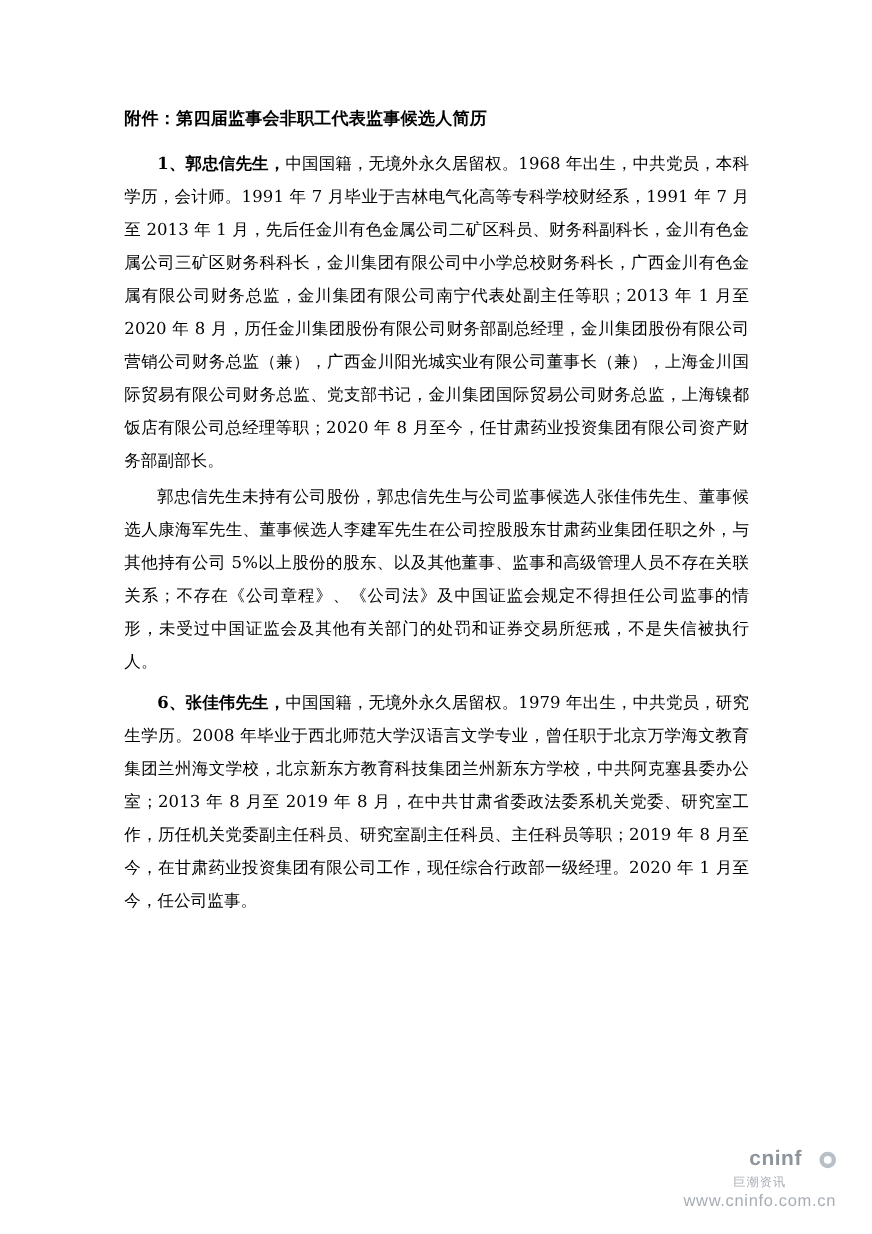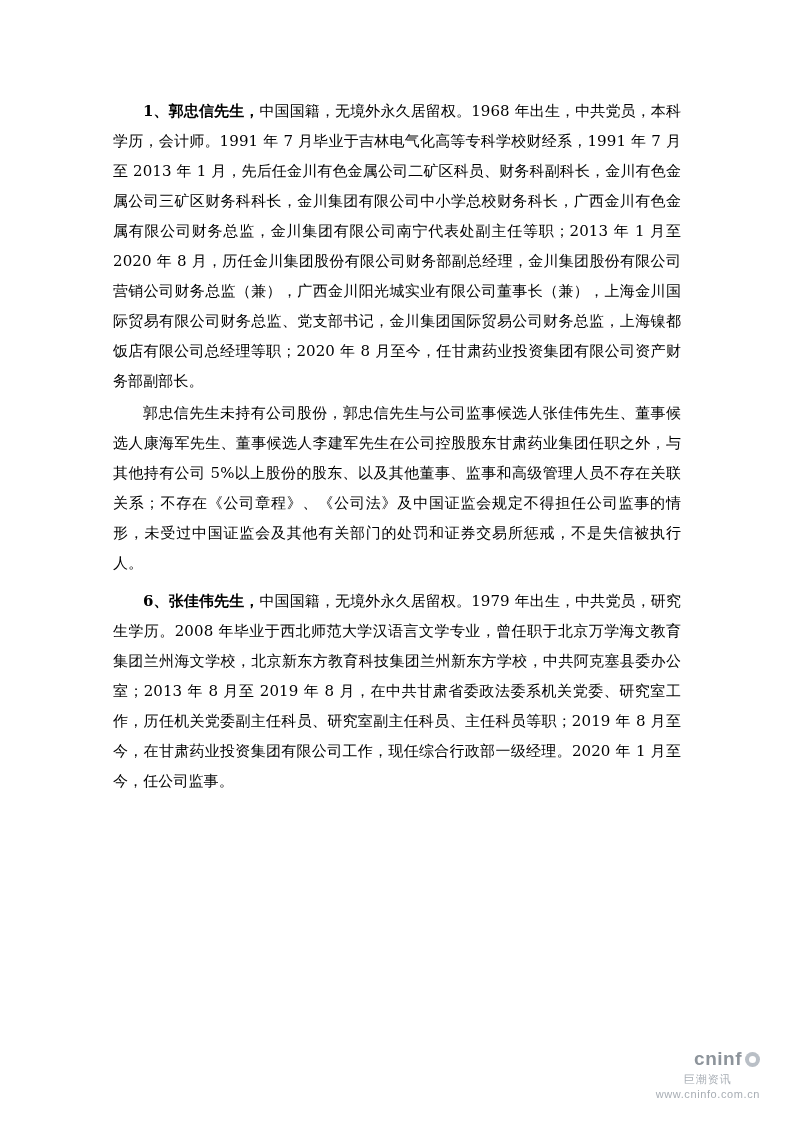--- a/index.html
+++ b/index.html
@@ -60,21 +60,21 @@
     position: absolute;
     right: 33px;
     bottom: 22px;
     text-align: right;
     color: #9aa0a6;
   }
   .logo-row {
     display: flex;
     align-items: center;
     justify-content: flex-end;
-    gap: 3px;
+    gap: 16px;
   }
   .logo-mark {
     width: 15px;
     height: 15px;
     border-radius: 50%;
     background: #b9bfc6;
     display: inline-block;
     position: relative;
     flex: 0 0 auto;
   }
@@ -89,41 +89,42 @@
     background: #ffffff;
   }
   .logo-name {
     font-family: "Liberation Sans", sans-serif;
     font-size: 19px;
     font-weight: bold;
     color: #8d949b;
     letter-spacing: 0.5px;
   }
   .logo-sub {
-    font-size: 11px;
+    font-size: 15px;
     color: #a7adb4;
     font-family: "Liberation Sans", sans-serif;
     letter-spacing: 0.6px;
     margin-top: 1px;
   }
   .logo-cn {
     font-size: 11px;
     color: #a7adb4;
     font-family: "DejaVu Sans", "Liberation Sans", sans-serif;
     letter-spacing: 1px;
     margin-top: 2px;
     text-align: center;
   }
 </style>
 </head>
 <body>
 
 <div class="page">
   <div class="content">
 
+    <h1 class="doc-title">附件：第四届监事会非职工代表监事候选人简历</h1>
 
     <p class="para">
       <span class="lead">1、郭忠信先生，</span><span>中国国籍，无境外永久居留权。1968 年出生，中共党员，本科学历，会计师。1991 年 7 月毕业于吉林电气化高等专科学校财经系，1991 年 7 月至 2013 年 1 月，先后任金川有色金属公司二矿区科员、财务科副科长，金川有色金属公司三矿区财务科科长，金川集团有限公司中小学总校财务科长，广西金川有色金属有限公司财务总监，金川集团有限公司南宁代表处副主任等职；2013 年 1 月至 2020 年 8 月，历任金川集团股份有限公司财务部副总经理，金川集团股份有限公司营销公司财务总监（兼），广西金川阳光城实业有限公司董事长（兼），上海金川国际贸易有限公司财务总监、党支部书记，金川集团国际贸易公司财务总监，上海镍都饭店有限公司总经理等职；2020 年 8 月至今，任甘肃药业投资集团有限公司资产财务部副部长。</span>
     </p>
 
     <p class="para">
       <span>郭忠信先生未持有公司股份，郭忠信先生与公司监事候选人张佳伟先生、董事候选人康海军先生、董事候选人李建军先生在公司控股股东甘肃药业集团任职之外，与其他持有公司 5%以上股份的股东、以及其他董事、监事和高级管理人员不存在关联关系；不存在《公司章程》、《公司法》及中国证监会规定不得担任公司监事的情形，未受过中国证监会及其他有关部门的处罚和证券交易所惩戒，不是失信被执行人。</span>
     </p>
 
     <div class="spacer-small"></div>

